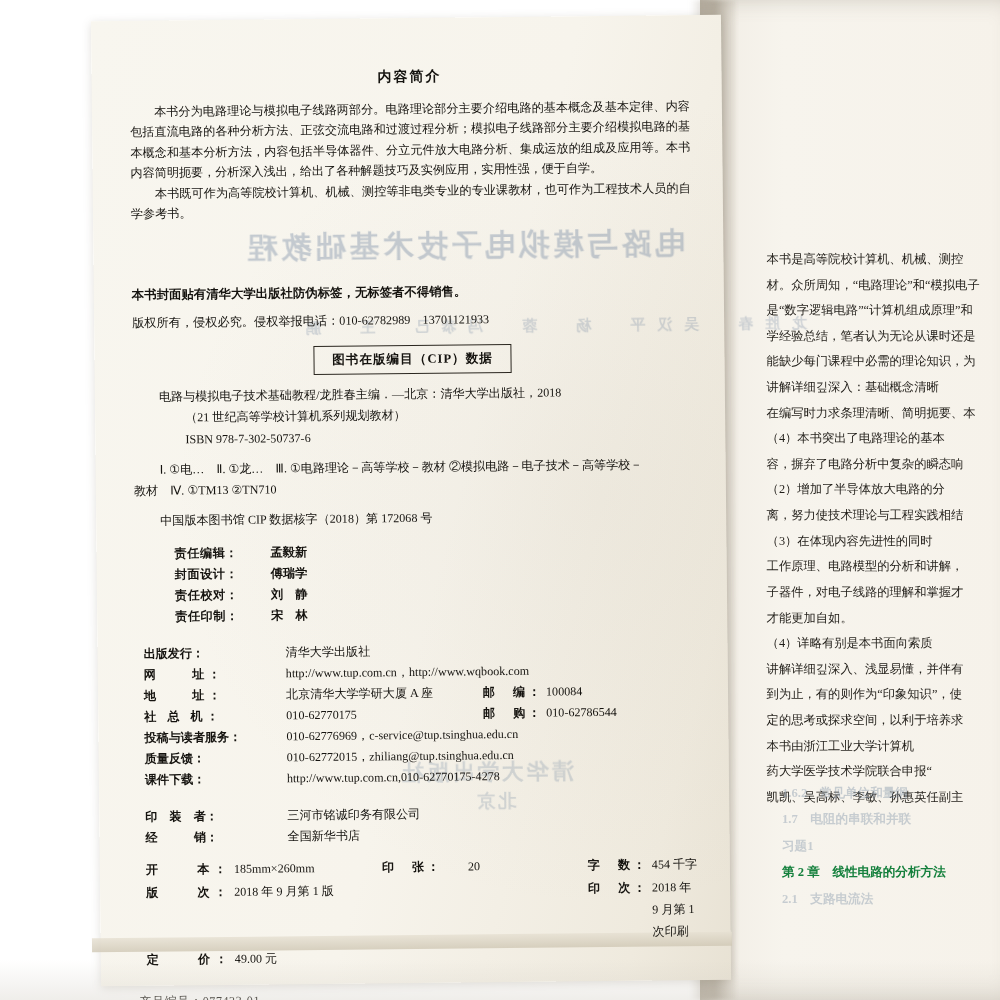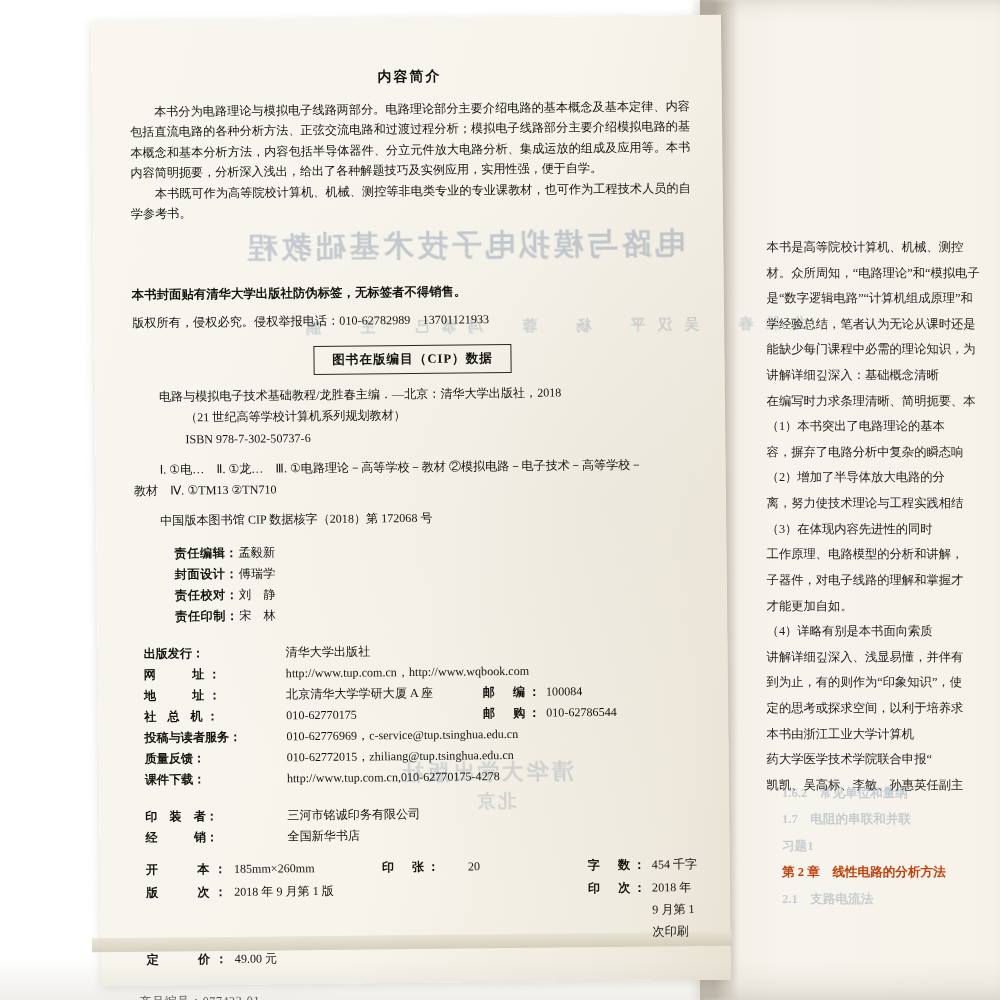--- a/index.html
+++ b/index.html
@@ -129,21 +129,21 @@
   
   .staff { margin-top: 12px; font-size: 12.2px; line-height: 1.72; }
   .staff .row { display: flex; }
   .staff .lbl {
     width: 104px;
     font-weight: bold;
     letter-spacing: 0.5px;
     padding-left: 40px;
     box-sizing: border-box;
   }
-  .staff .val { font-weight: normal; }
+  .staff .val { font-weight: bold; margin-left: 32px; }
 
   
   .pub { margin-top: 16px; font-size: 12.1px; line-height: 1.74; }
   .pub .row { display: flex; align-items: baseline; }
   .pub .k {
     width: 150px;
     font-weight: bold;
     box-sizing: border-box;
     padding-left: 8px;
     letter-spacing: 4px;
@@ -206,41 +206,41 @@
     left: 375px; top: 772px;
     font-size: 18px;
     letter-spacing: 3px;
     color: rgba(96,120,150,0.24);
   }
 
   
   .rp-text {
     position: absolute;
     left: 742px;
-    top: 236px;
+    top: 248px;
     width: 258px;
     font-size: 12.3px;
     line-height: 1.92;
     color: #201d18;
     overflow: hidden;
     height: 560px;
   }
   .rp-text p { margin: 0 0 2px 0; text-indent: 2em; text-align: justify; }
   .rp-ghost {
     position: absolute;
     left: 742px;
     top: 780px;
     width: 258px;
     font-size: 12.6px;
     line-height: 2.1;
     color: rgba(96,120,150,0.32);
     font-weight: bold;
   }
   .rp-ghost div { white-space: nowrap; margin-left: 40px; }
-  .rp-ghost .strong { color: #c2410c; font-weight: bold; }
+  .rp-ghost .strong { color: #15803d; font-weight: bold; }
 
   .shadow-bottom {
     position: absolute;
     left: 0; bottom: 0;
     width: 1000px; height: 40px;
     background: linear-gradient(180deg, rgba(255,255,255,0), rgba(210,205,195,0.35));
     pointer-events: none;
   }
 </style>
 </head>
@@ -381,21 +381,21 @@
   </div>
 
   <div class="rp-text">
     <p>本书是高等院校计算机、机械、测控</p>
     <p>材。众所周知，“电路理论”和“模拟电子</p>
     <p>是“数字逻辑电路”“计算机组成原理”和</p>
     <p>学经验总结，笔者认为无论从课时还是</p>
     <p>能缺少每门课程中必需的理论知识，为</p>
     <p>讲解详细깊深入：基础概念清晰</p>
     <p>在编写时力求条理清晰、简明扼要、本</p>
-    <p>（1）本书突出了电路理论的基本</p>
+    <p>（4）本书突出了电路理论的基本</p>
     <p>容，摒弃了电路分析中复杂的瞬态响</p>
     <p>（2）增加了半导体放大电路的分</p>
     <p>离，努力使技术理论与工程实践相结</p>
     <p>（3）在体现内容先进性的同时</p>
     <p>工作原理、电路模型的分析和讲解，</p>
     <p>子器件，对电子线路的理解和掌握才</p>
     <p>才能更加自如。</p>
     <p>（4）详略有别是本书面向索质</p>
     <p>讲解详细깊深入、浅显易懂，并伴有</p>
     <p>到为止，有的则作为“印象知识”，使</p>

